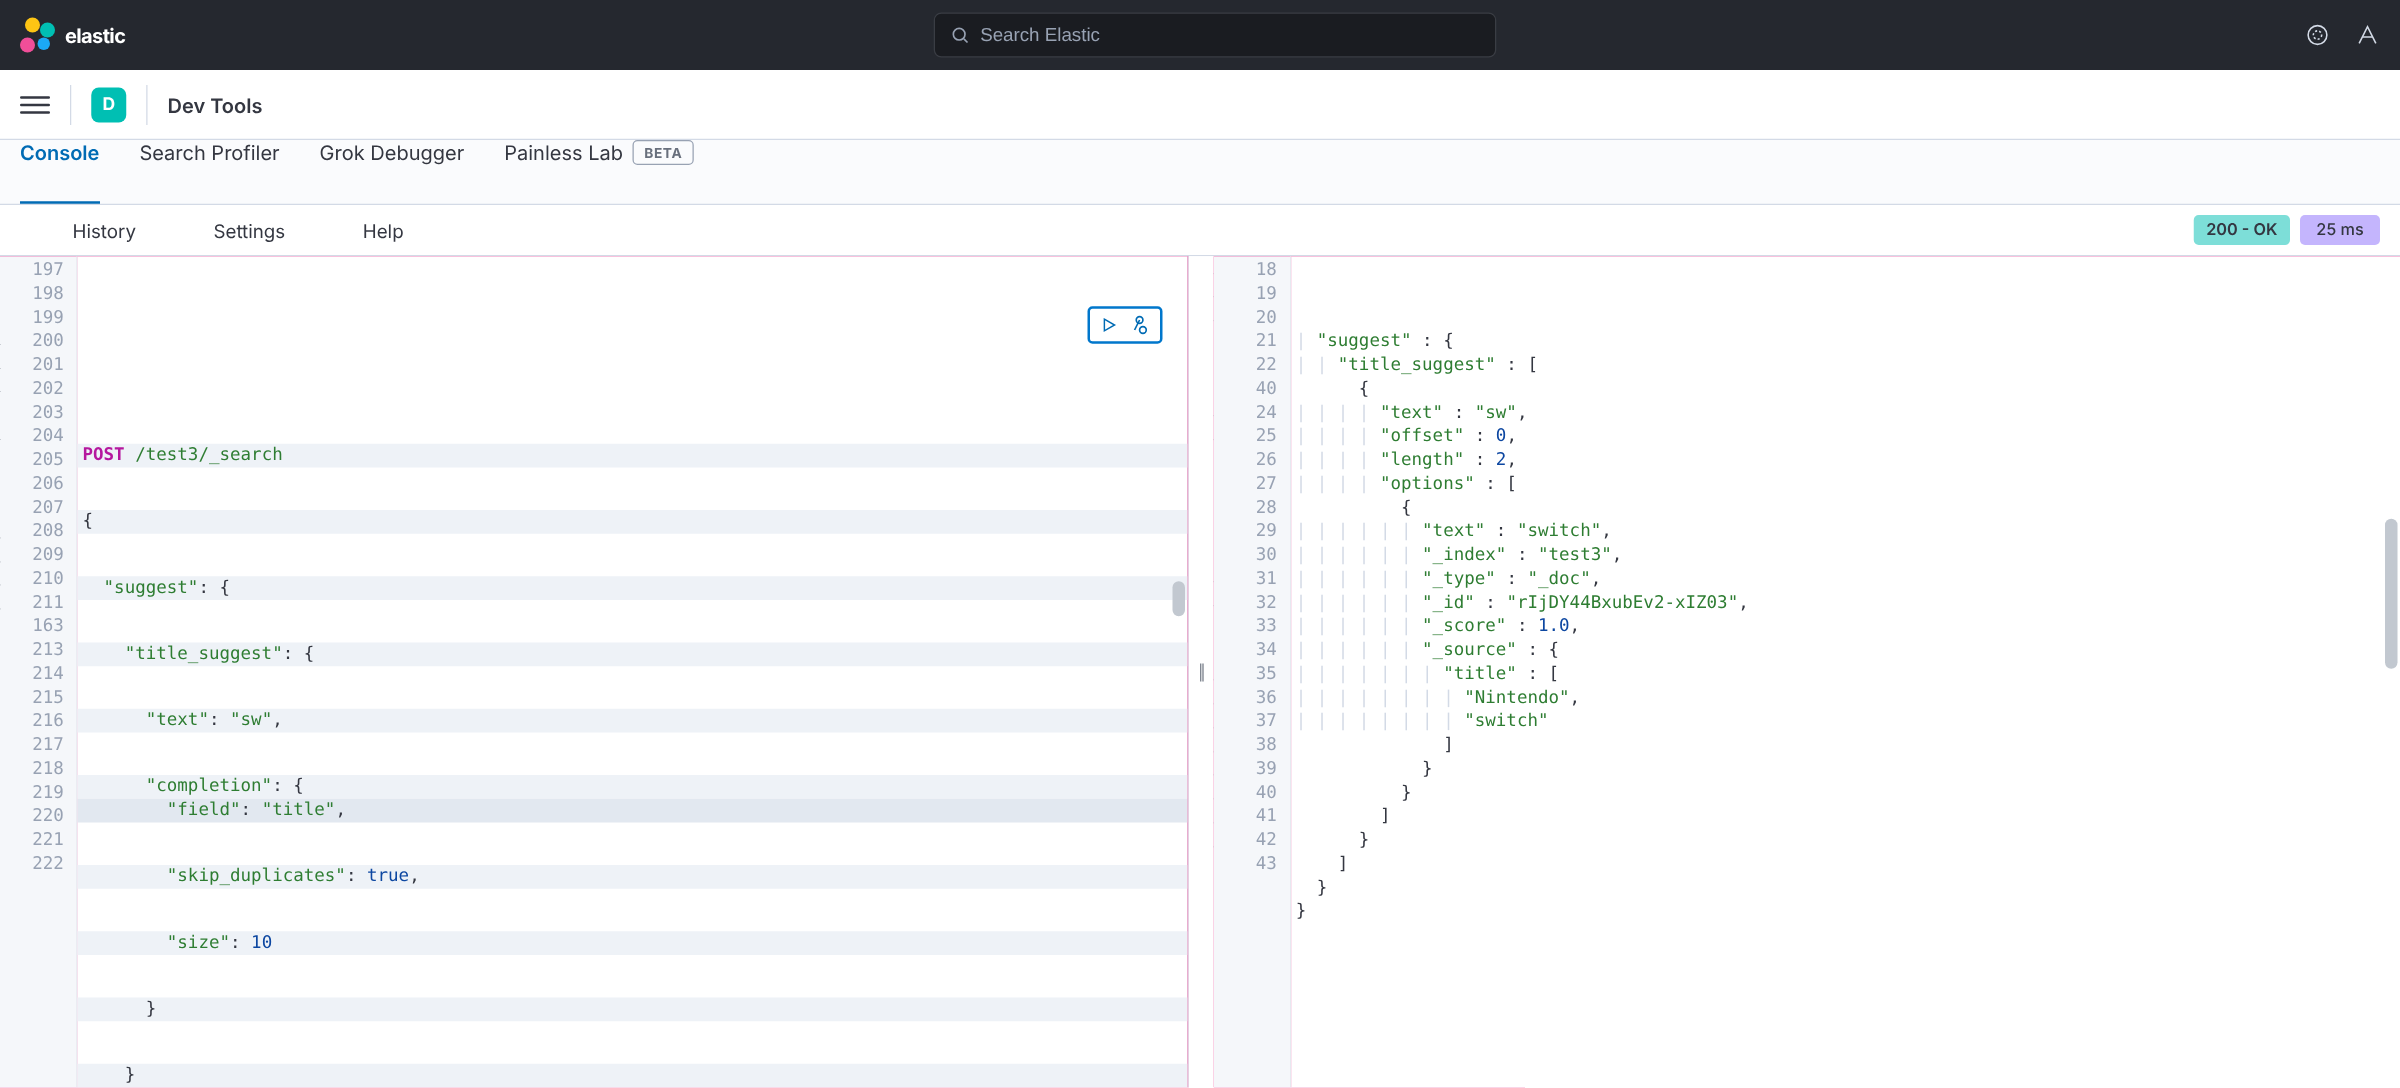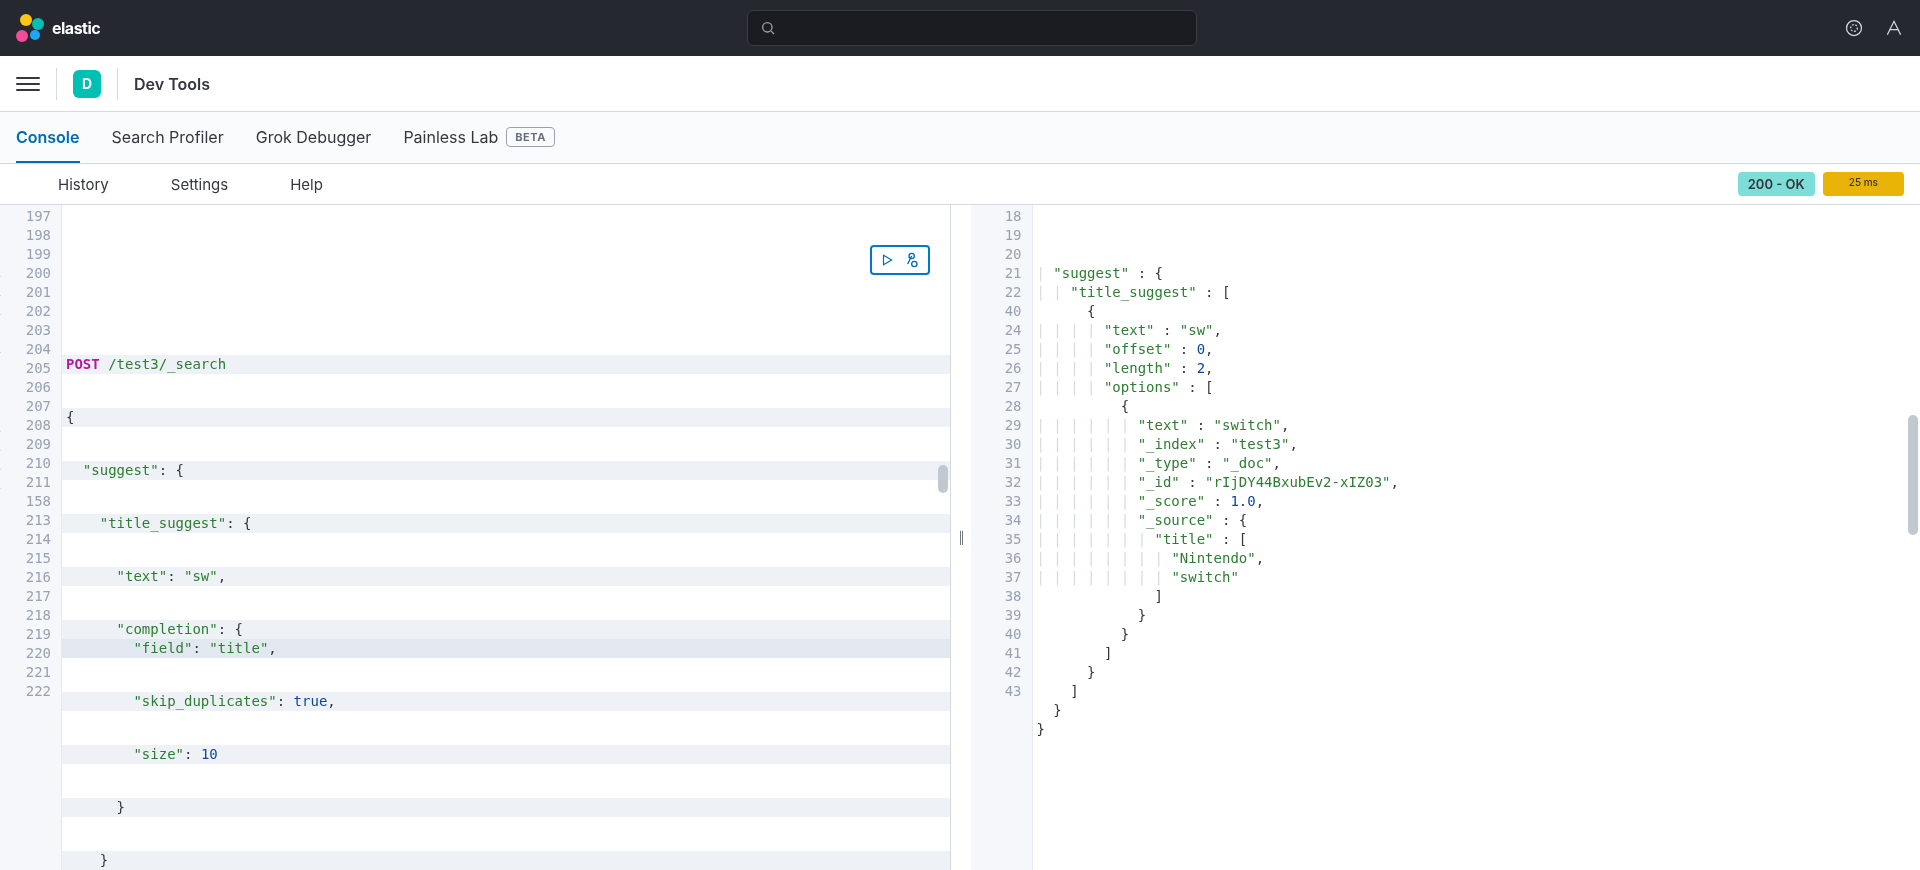--- a/index.html
+++ b/index.html
@@ -25,31 +25,31 @@
 
 .sub-header { height: 56px; border-bottom: 1px solid #d3dae6; display: flex; align-items: center; padding: 0 16px; gap: 16px; }
 .hamburger { width: 24px; height: 24px; display: flex; flex-direction: column; justify-content: center; gap: 4px; cursor: pointer; }
 .hamburger div { height: 2px; background: #343741; border-radius: 1px; }
 .divider-v { width: 1px; height: 32px; background: #d3dae6; }
 .space-badge { width: 28px; height: 28px; background: #00bfb3; border-radius: 6px; display: flex; align-items: center; justify-content: center; color: #fff; font-weight: 700; }
 .page-title { font-size: 16px; font-weight: 600; }
 
 
 .tabs-bar { height: 52px; border-bottom: 1px solid #d3dae6; display: flex; align-items: center; padding: 0 16px; gap: 32px; background: #fafbfd; }
-.tab { height: 100%; display: flex; align-items: center; font-size: 16px; color: #343741; cursor: pointer; border-bottom: 2px solid transparent; gap: 8px; }
+.tab { height: 100%; display: flex; align-items: flex-start; font-size: 16px; color: #343741; cursor: pointer; border-bottom: 2px solid transparent; gap: 8px; }
 .tab.active { color: #006bb4; border-bottom-color: #006bb4; font-weight: 600; }
 .beta-badge { border: 1px solid #98a2b3; border-radius: 4px; padding: 2px 8px; font-size: 11px; font-weight: 700; color: #69707d; letter-spacing: 0.5px; }
 
 
 .tools-row { height: 40px; display: flex; align-items: center; padding: 0 16px; justify-content: space-between; }
 .tools-left { display: flex; gap: 20px; }
 .tool-link { font-size: 15px; cursor: pointer; margin-left: 42px; }
 .tools-right { display: flex; gap: 8px; }
 .status-badge { background: #7dded8; padding: 4px 10px; border-radius: 4px; font-size: 13px; font-weight: 600; }
-.timing-badge { background: #eab308; padding: 4px 26px; border-radius: 4px; font-size: 10px; font-weight: 500; }
+.timing-badge { background: #c4b5fd; padding: 4px 13px; border-radius: 4px; font-size: 13px; font-weight: 500; }
 
 
 .editor-area { display: flex; height: calc(100vh - 56px - 56px - 52px - 40px); border-top: 1px solid #d3dae6; }
 .pane { flex: 1; display: flex; position: relative; overflow: hidden; background: #ec4899; }
 .pane-left { border-right: 1px solid #d3dae6; }
 .gutter { width: 62px; background: #f5f7fa; border-right: 1px solid #e6e9ef; text-align: right; padding-right: 10px; font-family: 'Menlo', 'Consolas', monospace; font-size: 14px; color: #98a2b3; line-height: 19px; padding-top: 2px; user-select: none; }
 .gutter-line { position: relative; height: 19px; }
 .fold { position: absolute; left: -4px; top: 4px; font-size: 9px; color: #69707d; }
 .code { flex: 1; font-family: 'Menlo', 'Consolas', monospace; font-size: 14px; line-height: 19px; padding-top: 2px; white-space: pre; background: #fff; position: relative; }
 .code-line { height: 19px; padding-left: 4px; }
@@ -87,20 +87,21 @@
         <div class="c4"></div>
     </div>
     <span class="logo-text">elastic</span>
   </div>
   <div class="search-wrap">
     <div class="search-box">
       <svg viewBox="0 0 24 24" fill="none" stroke="currentColor" stroke-width="2">
           <circle cx="11" cy="11" r="7"></circle>
           <line x1="21" y1="21" x2="16.65" y2="16.65"></line>
         </svg>
+      <input type="text" placeholder="Search Elastic" style="">
     </div>
   </div>
   <div class="header-right">
     <svg class="header-icon" viewBox="0 0 24 24" fill="none" stroke="currentColor" stroke-width="1.5">
         <circle cx="12" cy="12" r="9"></circle>
         <circle cx="12" cy="12" r="4" stroke-dasharray="2 2"></circle>
       </svg>
     <svg class="header-icon" viewBox="0 0 24 24" fill="none" stroke="currentColor" stroke-width="1.5">
         <path d="M4 20 L12 4 L20 20"></path>
         <path d="M7 14 L17 14"></path>
@@ -159,21 +160,21 @@
         <div class="gutter-line">202<span class="fold">▾</span></div>
         <div class="gutter-line">203</div>
         <div class="gutter-line">204<span class="fold">▾</span></div>
         <div class="gutter-line">205</div>
         <div class="gutter-line">206</div>
         <div class="gutter-line">207</div>
         <div class="gutter-line">208<span class="fold">▴</span></div>
         <div class="gutter-line">209<span class="fold">▴</span></div>
         <div class="gutter-line">210<span class="fold">▴</span></div>
         <div class="gutter-line">211<span class="fold">▴</span></div>
-        <div class="gutter-line">158</div>
+        <div class="gutter-line">163</div>
         <div class="gutter-line">213</div>
         <div class="gutter-line">214</div>
         <div class="gutter-line">215</div>
         <div class="gutter-line">216</div>
         <div class="gutter-line">217</div>
         <div class="gutter-line">218</div>
         <div class="gutter-line">219</div>
         <div class="gutter-line">220</div>
         <div class="gutter-line">221</div>
         <div class="gutter-line">222</div>

